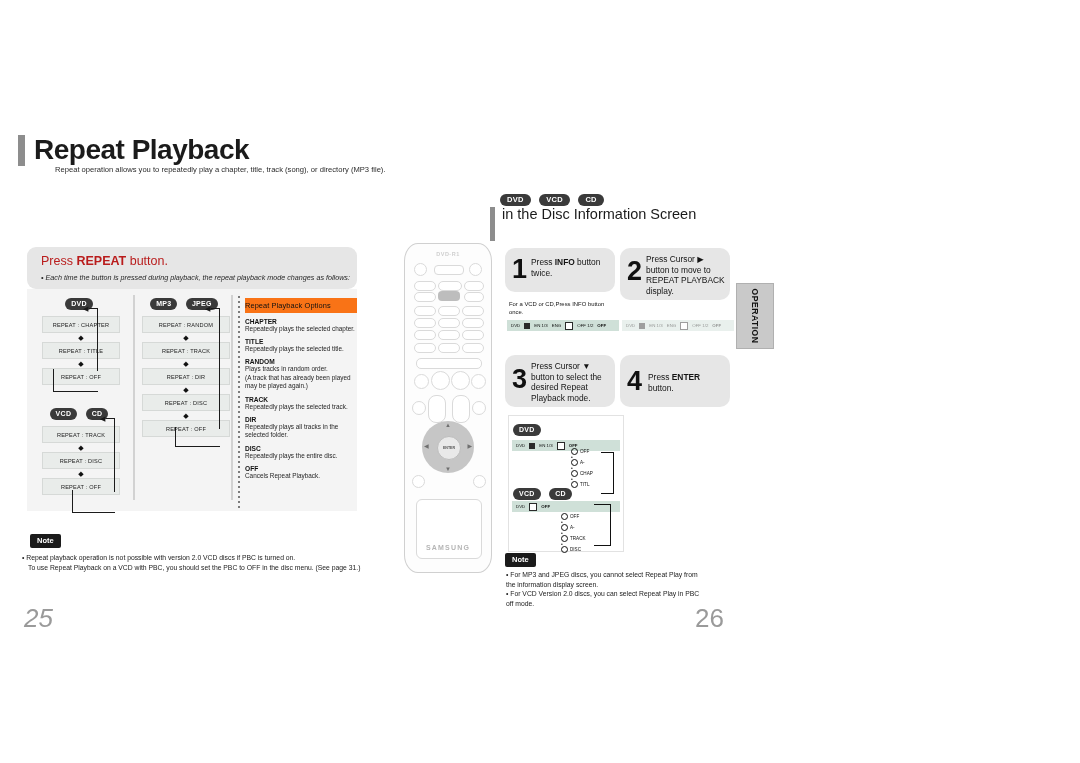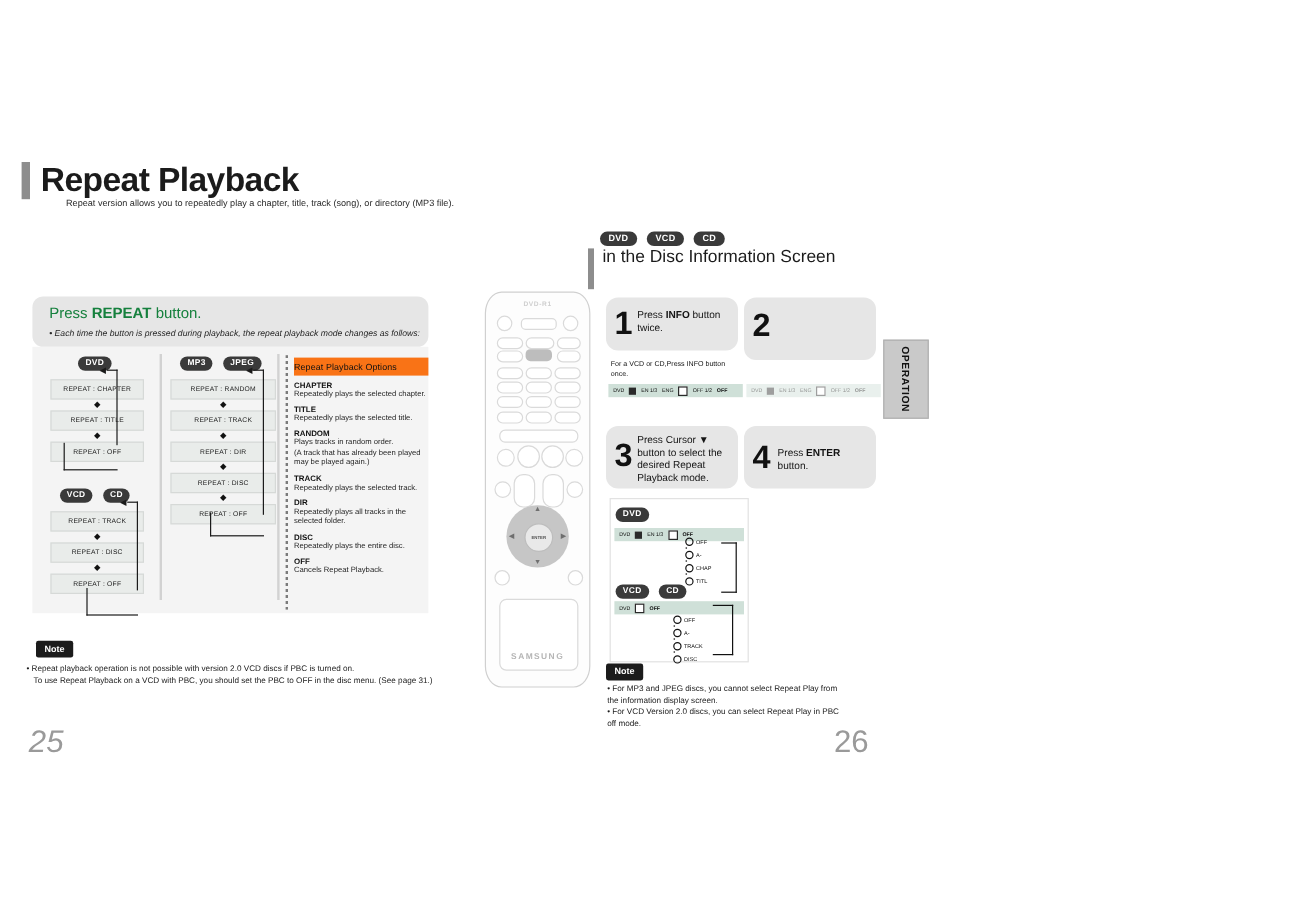--- a/index.html
+++ b/index.html
@@ -24,21 +24,21 @@
   .title-bar{width:7px;height:31px;background:#8d8d8d;margin-right:9px;}
   .title{font-size:28px;font-weight:bold;letter-spacing:-.5px;color:#1b1b1b;}
   .subtitle{position:absolute;left:55px;top:165px;font-size:7.6px;color:#2b2b2b;}
 
   .lbadges{position:absolute;left:27px;top:229px;}
 
   .grayhdr{
     position:absolute;left:27px;top:247px;width:330px;height:42px;
     background:#e6e6e6;border-radius:9px;
   }
-  .grayhdr .l1{position:absolute;left:14px;top:7px;font-size:12.5px;color:#15803d;}
+  .grayhdr .l1{position:absolute;left:14px;top:7px;font-size:12.5px;color:#b91c1c;}
   .grayhdr .l1 b{font-weight:bold;}
   .grayhdr .l2{position:absolute;left:14px;top:26px;font-size:7.2px;color:#262626;font-style:italic;}
 
   .flowarea{position:absolute;left:27px;top:289px;width:330px;height:222px;background:#f4f4f4;}
   .vline{position:absolute;width:2px;background:#d2d2d2;}
 
   .fcol{position:absolute;}
   .fbox{
     width:76px;height:15px;background:#e9ecea;border:1px solid #d6d9d7;
     font-size:5.6px;color:#1b1b1b;display:flex;align-items:center;
@@ -131,21 +131,21 @@
 </style>
 </head>
 <body>
 
 <div class="page">
 
   <div class="title-wrap">
     <div class="title-bar"></div>
     <div class="title">Repeat Playback</div>
   </div>
-  <div class="subtitle">Repeat version allows you to repeatedly play a chapter, title, track (song), or directory (MP3 file).</div>
+  <div class="subtitle">Repeat operation allows you to repeatedly play a chapter, title, track (song), or directory (MP3 file).</div>
 
 
   <div class="grayhdr">
     <div class="l1"><span>Press </span><b>REPEAT</b><span> button.</span></div>
     <div class="l2">• Each time the button is pressed during playback, the repeat playback mode changes as follows:</div>
   </div>
 
   <div class="flowarea">
     <div class="vline" style="left:106px;top:6px;height:205px;"></div>
     <div class="vline" style="left:204px;top:6px;height:205px;"></div>
@@ -316,20 +316,21 @@
     <span class="ibsq"></span>
     <span class="ib">EN 1/3</span>
     <span class="ib">ENG</span>
     <span class="ibsq hollow"></span>
     <span class="ib">OFF 1/2</span>
     <span class="ib ibhl">OFF</span>
   </div>
 
   <div class="step" style="left:620px;top:248px;width:110px;height:52px;"></div>
   <div class="stepnum" style="left:627px;top:258px;">2</div>
+  <div class="steptxt" style="left:646px;top:254px;width:82px;">Press Cursor ▶ button to move to REPEAT PLAYBACK display.</div>
   <div class="infobar faded" style="left:622px;top:320px;width:104px;">
     <span class="ib">DVD</span>
     <span class="ibsq"></span>
     <span class="ib">EN 1/3</span>
     <span class="ib">ENG</span>
     <span class="ibsq hollow"></span>
     <span class="ib">OFF 1/2</span>
     <span class="ib ibhl" style="opacity:2;">OFF</span>
   </div>
 

